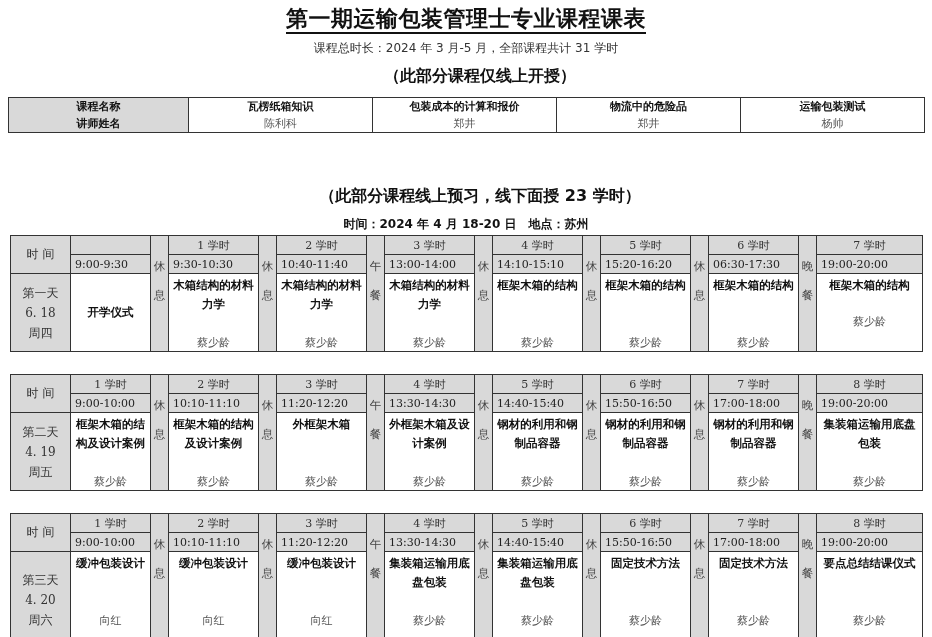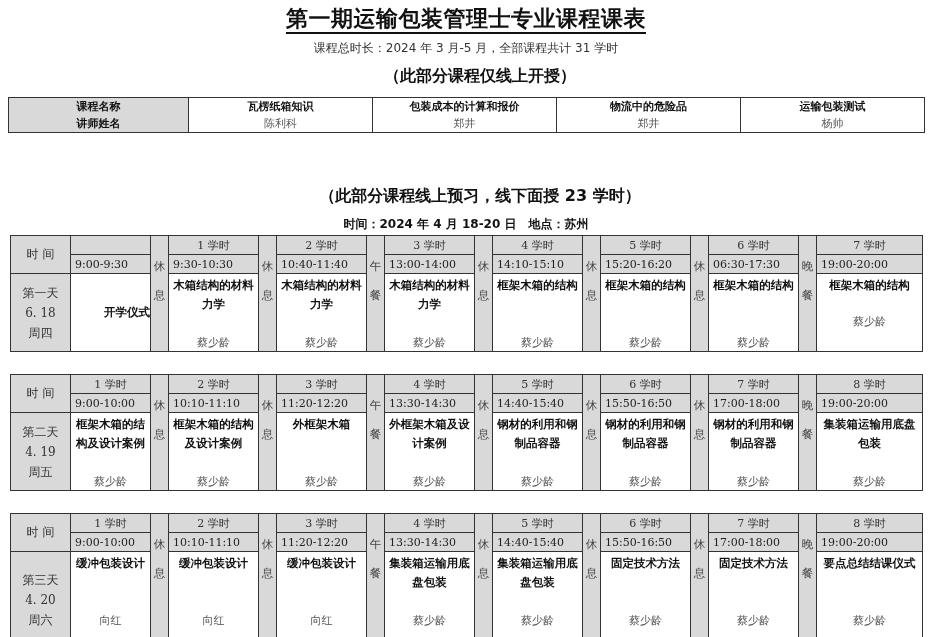--- a/index.html
+++ b/index.html
@@ -49,21 +49,21 @@
   .day .brk-top { border-bottom: none; }
   .day .brk-bottom { border-top: none; }
   .day .timelbl { background: #d9d9d9; color: #333; font-size: 12px; }
   .day .daylbl { background: #d9d9d9; color: #333; font-size: 12px; line-height: 20px; }
   .day .course { vertical-align: top; padding-top: 2px; background: #fff; }
   .course-name { font-family: "DejaVu Sans", sans-serif; font-weight: bold; font-size: 11.5px; color: #111; line-height: 19px; display: block; }
   .course-teacher { color: #555; font-size: 11px; display: block; }
   .day .cell-inner { position: relative; height: 100%; }
   .teacher-bottom { position: absolute; bottom: 0; left: 0; right: 0; text-align: center; }
   .teacher-mid { position: absolute; top: 38px; left: 0; right: 0; text-align: center; }
-  .ceremony { font-family: "DejaVu Sans", sans-serif; font-weight: bold; font-size: 12px; color: #111; vertical-align: middle !important; padding-top: 0 !important; text-align: right; }
+  .ceremony { font-family: "DejaVu Sans", sans-serif; font-weight: bold; font-size: 12px; color: #111; vertical-align: middle !important; padding-top: 0 !important; }
 
   .d1 { top: 235px; }
   .d2 { top: 374px; }
   .d3 { top: 513px; }
 </style>
 </head>
 <body>
 
 <div class="title"><span>第一期运输包装管理士专业课程课表</span></div>
 <div class="subtitle">课程总时长：2024 年 3 月-5 月，全部课程共计 31 学时</div>

